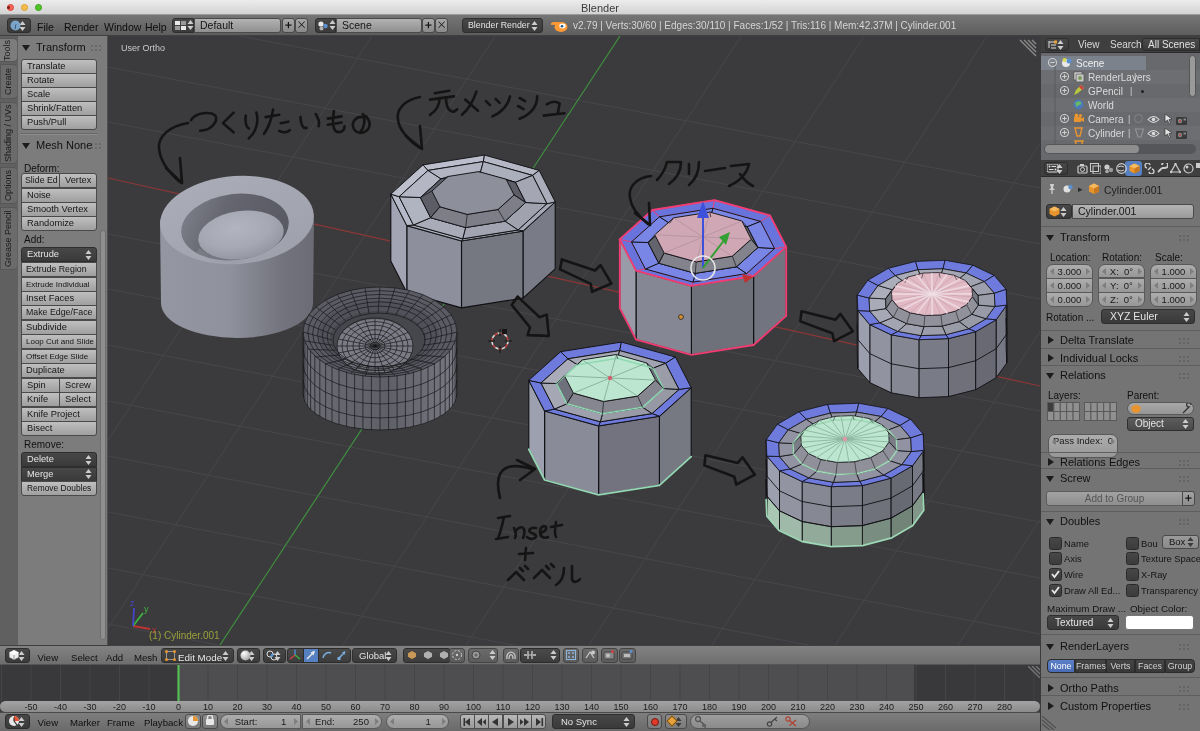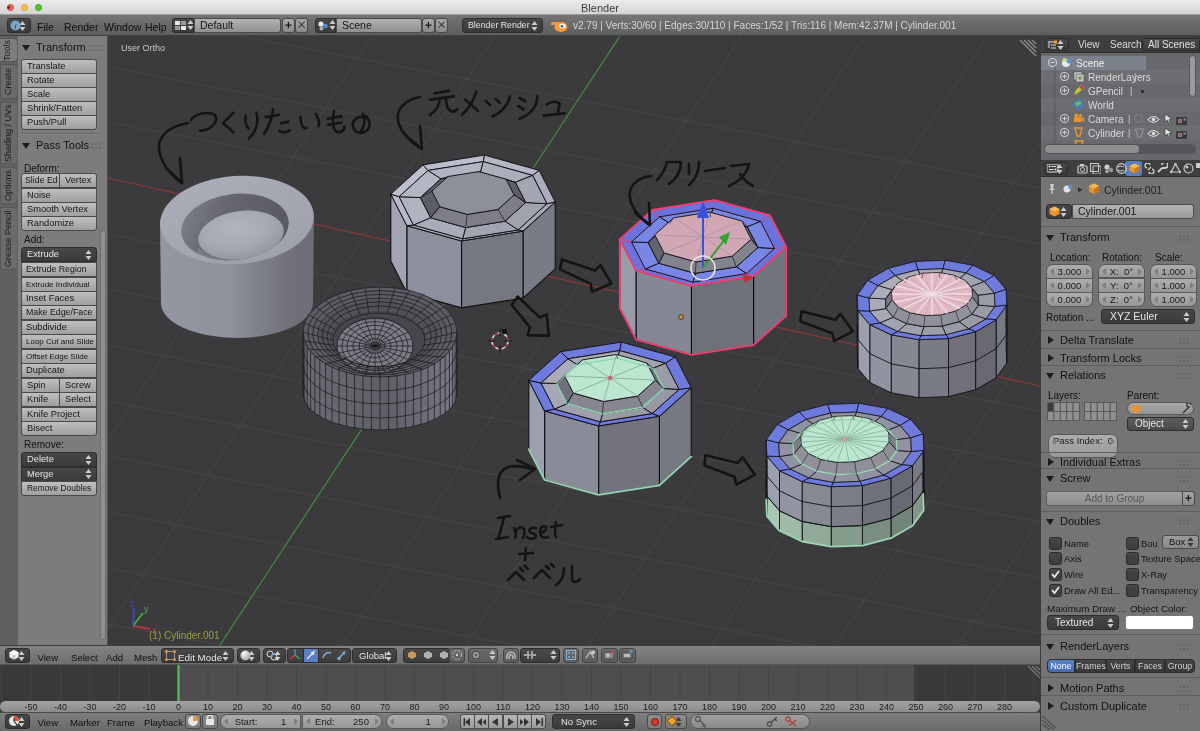--- a/index.html
+++ b/index.html
@@ -618,21 +618,21 @@
         <circle cx="2" cy="6" r="0.9" fill="#333"></circle>
         <circle cx="6" cy="2" r="0.9" fill="#333"></circle>
         <circle cx="6" cy="6" r="0.9" fill="#333"></circle>
         <circle cx="10" cy="2" r="0.9" fill="#333"></circle>
         <circle cx="10" cy="6" r="0.9" fill="#333"></circle>
       </svg>
     </div><div style="position:absolute;left:21px;top:58.5px;width:76px;height:15px;background:linear-gradient(#bfbfbf,#9f9f9f);border:1px solid #4a4a4a;border-radius:3px 3px 0 0;box-sizing:border-box;color:#151515;font:9.3px Liberation Sans, sans-serif;line-height:13px;text-align:left;padding-left:5px;white-space:nowrap;overflow:hidden">Translate</div><div style="position:absolute;left:21px;top:72.5px;width:76px;height:15px;background:linear-gradient(#bfbfbf,#9f9f9f);border:1px solid #4a4a4a;border-radius:0;box-sizing:border-box;color:#151515;font:9.3px Liberation Sans, sans-serif;line-height:13px;text-align:left;padding-left:5px;white-space:nowrap;overflow:hidden">Rotate</div><div style="position:absolute;left:21px;top:86.5px;width:76px;height:15px;background:linear-gradient(#bfbfbf,#9f9f9f);border:1px solid #4a4a4a;border-radius:0;box-sizing:border-box;color:#151515;font:9.3px Liberation Sans, sans-serif;line-height:13px;text-align:left;padding-left:5px;white-space:nowrap;overflow:hidden">Scale</div><div style="position:absolute;left:21px;top:100.5px;width:76px;height:15px;background:linear-gradient(#bfbfbf,#9f9f9f);border:1px solid #4a4a4a;border-radius:0;box-sizing:border-box;color:#151515;font:9.3px Liberation Sans, sans-serif;line-height:13px;text-align:left;padding-left:5px;white-space:nowrap;overflow:hidden">Shrink/Fatten</div><div style="position:absolute;left:21px;top:114.5px;width:76px;height:15px;background:linear-gradient(#bfbfbf,#9f9f9f);border:1px solid #4a4a4a;border-radius:0 0 3px 3px;box-sizing:border-box;color:#151515;font:9.3px Liberation Sans, sans-serif;line-height:13px;text-align:left;padding-left:5px;white-space:nowrap;overflow:hidden">Push/Pull</div><div style="position:absolute;left:20px;top:133px;width:78px;height:1px;background:#6a6a6a;border-bottom:1px solid #8c8c8c"></div><div style="position:absolute;left:22px;top:139px;width:84px;height:12px;font:11px Liberation Sans, sans-serif;color:#111;display:flex;align-items:center">
       <svg width="9" height="9" style="margin-right:5px">
         <path d="M 0,2 L 8,2 L 4,8 Z" fill="#1c1c1c"></path>
       </svg>
-      <span>Pass Tools</span>
+      <span>Mesh None</span>
       <svg width="12" height="8" style="position:absolute;right:4px;top:3px;opacity:0.35">
         <circle cx="2" cy="2" r="0.9" fill="#333"></circle>
         <circle cx="2" cy="6" r="0.9" fill="#333"></circle>
         <circle cx="6" cy="2" r="0.9" fill="#333"></circle>
         <circle cx="6" cy="6" r="0.9" fill="#333"></circle>
         <circle cx="10" cy="2" r="0.9" fill="#333"></circle>
         <circle cx="10" cy="6" r="0.9" fill="#333"></circle>
       </svg>
     </div><div style="position:absolute;left:24px;top:163px;width:200px;font:10px Liberation Sans, sans-serif;color:#111;text-align:left;white-space:nowrap">Deform:</div><div style="position:absolute;left:21px;top:173px;width:39px;height:15px;background:linear-gradient(#bfbfbf,#9f9f9f);border:1px solid #4a4a4a;border-radius:3px 0 0 0;box-sizing:border-box;color:#151515;font:8.8px Liberation Sans, sans-serif;line-height:13px;text-align:left;padding-left:3px;white-space:nowrap;overflow:hidden">Slide Ed</div><div style="position:absolute;left:59px;top:173px;width:38px;height:15px;background:linear-gradient(#bfbfbf,#9f9f9f);border:1px solid #4a4a4a;border-radius:0 3px 0 0;box-sizing:border-box;color:#151515;font:9.3px Liberation Sans, sans-serif;line-height:13px;text-align:left;padding-left:5px;white-space:nowrap;overflow:hidden">Vertex</div><div style="position:absolute;left:21px;top:187.5px;width:76px;height:15px;background:linear-gradient(#bfbfbf,#9f9f9f);border:1px solid #4a4a4a;border-radius:0;box-sizing:border-box;color:#151515;font:9.3px Liberation Sans, sans-serif;line-height:13px;text-align:left;padding-left:5px;white-space:nowrap;overflow:hidden">Noise</div><div style="position:absolute;left:21px;top:201.5px;width:76px;height:15px;background:linear-gradient(#bfbfbf,#9f9f9f);border:1px solid #4a4a4a;border-radius:0;box-sizing:border-box;color:#151515;font:9.3px Liberation Sans, sans-serif;line-height:13px;text-align:left;padding-left:5px;white-space:nowrap;overflow:hidden">Smooth Vertex</div><div style="position:absolute;left:21px;top:215.5px;width:76px;height:15px;background:linear-gradient(#bfbfbf,#9f9f9f);border:1px solid #4a4a4a;border-radius:0 0 3px 3px;box-sizing:border-box;color:#151515;font:9.3px Liberation Sans, sans-serif;line-height:13px;text-align:left;padding-left:5px;white-space:nowrap;overflow:hidden">Randomize</div><div style="position:absolute;left:24px;top:234px;width:200px;font:10px Liberation Sans, sans-serif;color:#111;text-align:left;white-space:nowrap">Add:</div><div style="position:absolute;left:21px;top:247px;width:76px;height:15px;background:linear-gradient(#474747,#3a3a3a);border:1px solid #2e2e2e;border-radius:3px 3px 0 0;box-sizing:border-box;color:#e4e4e4;font:9.3px Liberation Sans, sans-serif;line-height:13px;text-align:left;padding-left:5px;white-space:nowrap;overflow:hidden">Extrude<svg width="7" height="10" style="position:absolute;right:4px;top:50%;margin-top:-5px">
         <path d="M 3.5,0 L 6.5,4 L 0.5,4 Z" fill="#cccccc"></path>
@@ -850,21 +850,21 @@
           <circle cx="2" cy="6" r="0.9" fill="#333"></circle>
           <circle cx="6" cy="2" r="0.9" fill="#333"></circle>
           <circle cx="6" cy="6" r="0.9" fill="#333"></circle>
           <circle cx="10" cy="2" r="0.9" fill="#333"></circle>
           <circle cx="10" cy="6" r="0.9" fill="#333"></circle>
         </svg>
       </div><div style="position:absolute;left:1041px;top:348px;width:159px;height:1px;background:#5e5e5e"></div><div style="position:absolute;left:1046px;top:352px;width:148px;height:12px;font:11px Liberation Sans, sans-serif;color:#111;display:flex;align-items:center">
         <svg width="9" height="9" style="margin-right:5px">
           <path d="M 2,0 L 8,4 L 2,8 Z" fill="#1c1c1c"></path>
         </svg>
-        <span>Transform Locks</span>
+        <span>Individual Locks</span>
         <svg width="12" height="8" style="position:absolute;right:4px;top:3px;opacity:0.35">
           <circle cx="2" cy="2" r="0.9" fill="#333"></circle>
           <circle cx="2" cy="6" r="0.9" fill="#333"></circle>
           <circle cx="6" cy="2" r="0.9" fill="#333"></circle>
           <circle cx="6" cy="6" r="0.9" fill="#333"></circle>
           <circle cx="10" cy="2" r="0.9" fill="#333"></circle>
           <circle cx="10" cy="6" r="0.9" fill="#333"></circle>
         </svg>
       </div><div style="position:absolute;left:1041px;top:365px;width:159px;height:1px;background:#5e5e5e"></div><div style="position:absolute;left:1046px;top:369px;width:148px;height:12px;font:11px Liberation Sans, sans-serif;color:#111;display:flex;align-items:center">
         <svg width="9" height="9" style="margin-right:5px">
@@ -909,21 +909,21 @@
           <path d="M 3.5,0 L 6.5,4 L 0.5,4 Z" fill="#cccccc"></path>
           <path d="M 3.5,10 L 6.5,6 L 0.5,6 Z" fill="#cccccc"></path>
         </svg></div><div style="position:absolute;left:1048px;top:434px;width:70px;height:24px;box-sizing:border-box;background:linear-gradient(#adadad,#979797);border:1px solid #595959;border-radius:7px;color:#1a1a1a;font:9.5px Liberation Sans, sans-serif;line-height:12px;text-align:center"><svg width="4" height="7" style="position:absolute;left:2.5px;top:2.5px">
           <path d="M 4,0 L 0,3.5 L 4,7 Z" fill="#7e7e7e"></path>
         </svg>Pass Index:&nbsp; 0<svg width="4" height="7" style="position:absolute;right:2.5px;top:2.5px">
           <path d="M 0,0 L 4,3.5 L 0,7 Z" fill="#7e7e7e"></path>
         </svg></div><div style="position:absolute;left:1041px;top:452px;width:159px;height:1px;background:#5e5e5e"></div><div style="position:absolute;left:1046px;top:456px;width:148px;height:12px;font:11px Liberation Sans, sans-serif;color:#111;display:flex;align-items:center">
         <svg width="9" height="9" style="margin-right:5px">
           <path d="M 2,0 L 8,4 L 2,8 Z" fill="#1c1c1c"></path>
         </svg>
-        <span>Individual Extras</span>
+        <span>Relations Edges</span>
         <svg width="12" height="8" style="position:absolute;right:4px;top:3px;opacity:0.35">
           <circle cx="2" cy="2" r="0.9" fill="#333"></circle>
           <circle cx="2" cy="6" r="0.9" fill="#333"></circle>
           <circle cx="6" cy="2" r="0.9" fill="#333"></circle>
           <circle cx="6" cy="6" r="0.9" fill="#333"></circle>
           <circle cx="10" cy="2" r="0.9" fill="#333"></circle>
           <circle cx="10" cy="6" r="0.9" fill="#333"></circle>
         </svg>
       </div><div style="position:absolute;left:1041px;top:468px;width:159px;height:1px;background:#5e5e5e"></div><div style="position:absolute;left:1046px;top:472px;width:148px;height:12px;font:11px Liberation Sans, sans-serif;color:#111;display:flex;align-items:center">
         <svg width="9" height="9" style="margin-right:5px">
@@ -971,34 +971,34 @@
           <circle cx="2" cy="6" r="0.9" fill="#333"></circle>
           <circle cx="6" cy="2" r="0.9" fill="#333"></circle>
           <circle cx="6" cy="6" r="0.9" fill="#333"></circle>
           <circle cx="10" cy="2" r="0.9" fill="#333"></circle>
           <circle cx="10" cy="6" r="0.9" fill="#333"></circle>
         </svg>
       </div><div style="position:absolute;left:1047px;top:659px;width:28px;height:14px;background:linear-gradient(#5b80c8,#4a6cb4);border:1px solid #2c2c2c;border-radius:4px 0 0 4px;box-sizing:border-box;color:#fff;font:8.8px Liberation Sans, sans-serif;line-height:13px;text-align:center">None</div><div style="position:absolute;left:1075px;top:659px;width:31px;height:14px;background:linear-gradient(#454545,#383838);border:1px solid #2c2c2c;border-radius:0;box-sizing:border-box;color:#d2d2d2;font:8.8px Liberation Sans, sans-serif;line-height:13px;text-align:center">Frames</div><div style="position:absolute;left:1106px;top:659px;width:29px;height:14px;background:linear-gradient(#454545,#383838);border:1px solid #2c2c2c;border-radius:0;box-sizing:border-box;color:#d2d2d2;font:8.8px Liberation Sans, sans-serif;line-height:13px;text-align:center">Verts</div><div style="position:absolute;left:1135px;top:659px;width:30px;height:14px;background:linear-gradient(#454545,#383838);border:1px solid #2c2c2c;border-radius:0;box-sizing:border-box;color:#d2d2d2;font:8.8px Liberation Sans, sans-serif;line-height:13px;text-align:center">Faces</div><div style="position:absolute;left:1165px;top:659px;width:30px;height:14px;background:linear-gradient(#454545,#383838);border:1px solid #2c2c2c;border-radius:0 4px 4px 0;box-sizing:border-box;color:#d2d2d2;font:8.8px Liberation Sans, sans-serif;line-height:13px;text-align:center">Group</div><div style="position:absolute;left:1041px;top:677px;width:159px;height:1px;background:#5e5e5e"></div><div style="position:absolute;left:1046px;top:682px;width:148px;height:12px;font:11px Liberation Sans, sans-serif;color:#111;display:flex;align-items:center">
         <svg width="9" height="9" style="margin-right:5px">
           <path d="M 2,0 L 8,4 L 2,8 Z" fill="#1c1c1c"></path>
         </svg>
-        <span>Motion Paths</span>
+        <span>Ortho Paths</span>
         <svg width="12" height="8" style="position:absolute;right:4px;top:3px;opacity:0.35">
           <circle cx="2" cy="2" r="0.9" fill="#333"></circle>
           <circle cx="2" cy="6" r="0.9" fill="#333"></circle>
           <circle cx="6" cy="2" r="0.9" fill="#333"></circle>
           <circle cx="6" cy="6" r="0.9" fill="#333"></circle>
           <circle cx="10" cy="2" r="0.9" fill="#333"></circle>
           <circle cx="10" cy="6" r="0.9" fill="#333"></circle>
         </svg>
       </div><div style="position:absolute;left:1041px;top:695px;width:159px;height:1px;background:#5e5e5e"></div><div style="position:absolute;left:1046px;top:700px;width:148px;height:12px;font:11px Liberation Sans, sans-serif;color:#111;display:flex;align-items:center">
         <svg width="9" height="9" style="margin-right:5px">
           <path d="M 2,0 L 8,4 L 2,8 Z" fill="#1c1c1c"></path>
         </svg>
-        <span>Custom Duplicate</span>
+        <span>Custom Properties</span>
         <svg width="12" height="8" style="position:absolute;right:4px;top:3px;opacity:0.35">
           <circle cx="2" cy="2" r="0.9" fill="#333"></circle>
           <circle cx="2" cy="6" r="0.9" fill="#333"></circle>
           <circle cx="6" cy="2" r="0.9" fill="#333"></circle>
           <circle cx="6" cy="6" r="0.9" fill="#333"></circle>
           <circle cx="10" cy="2" r="0.9" fill="#333"></circle>
           <circle cx="10" cy="6" r="0.9" fill="#333"></circle>
         </svg>
       </div><svg width="14" height="14" style="position:absolute;left:1042px;top:716px">
         <g stroke="#505050" stroke-width="1.3">

